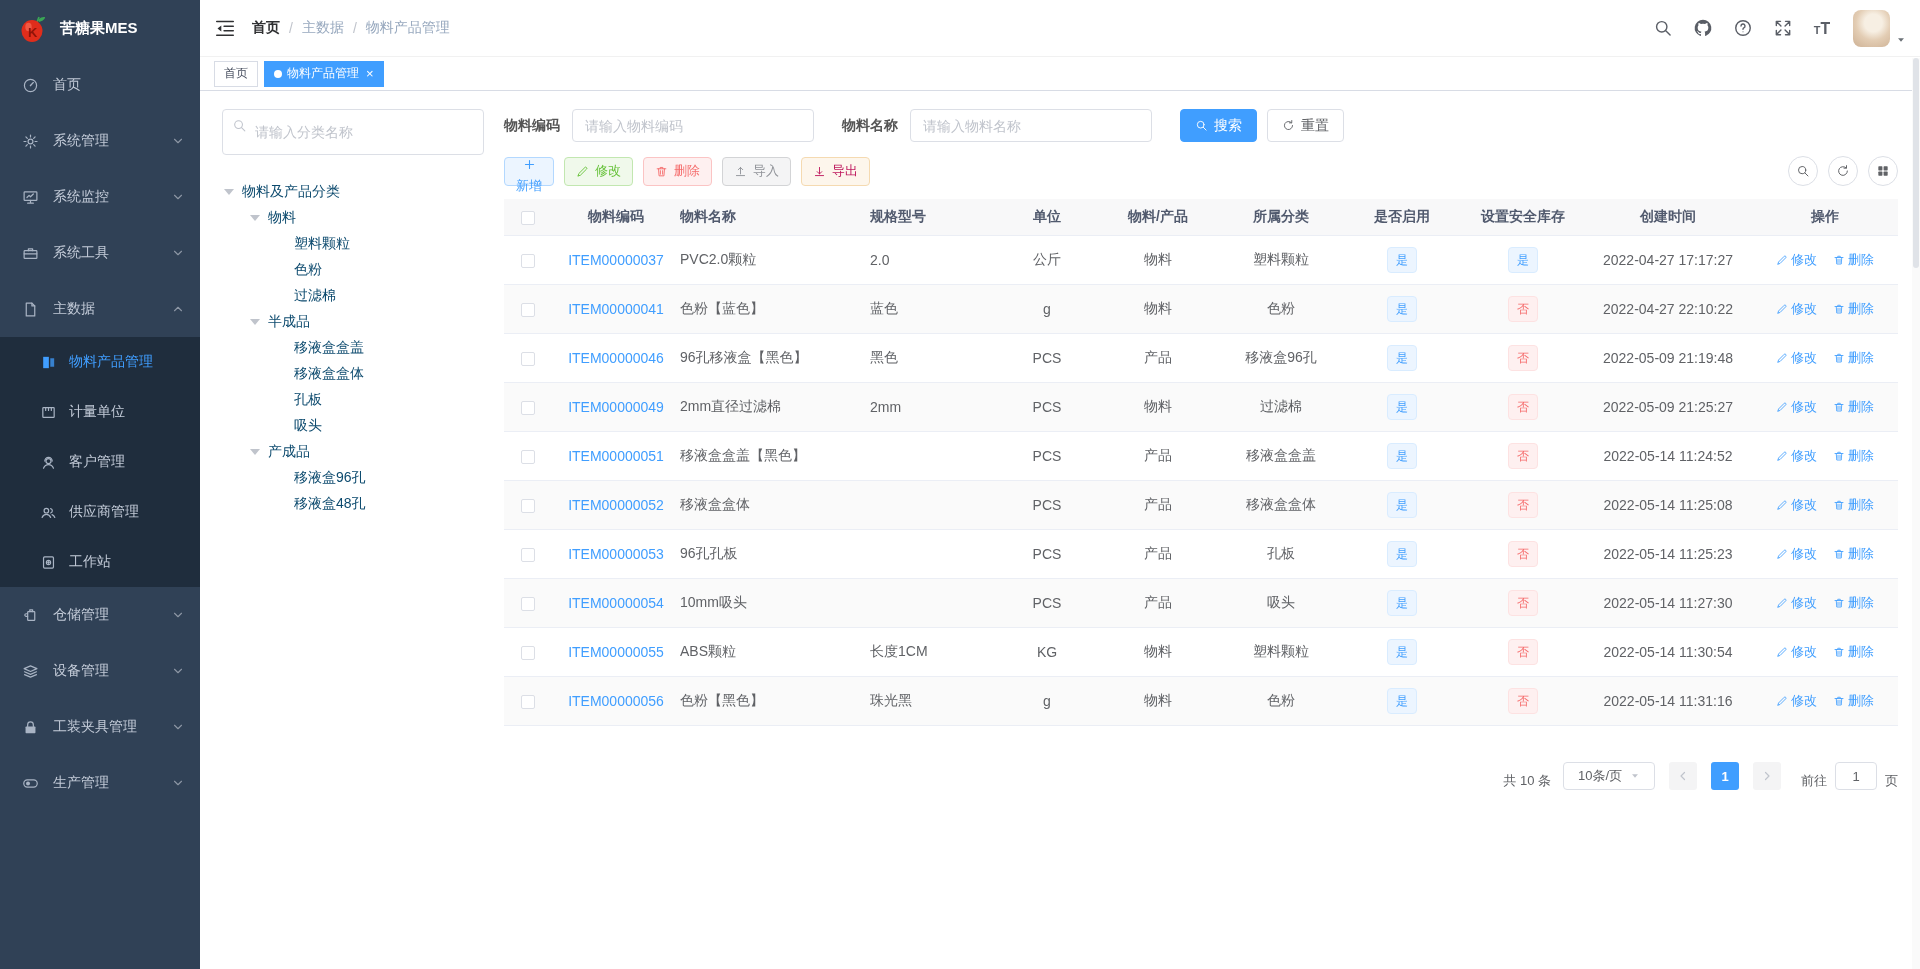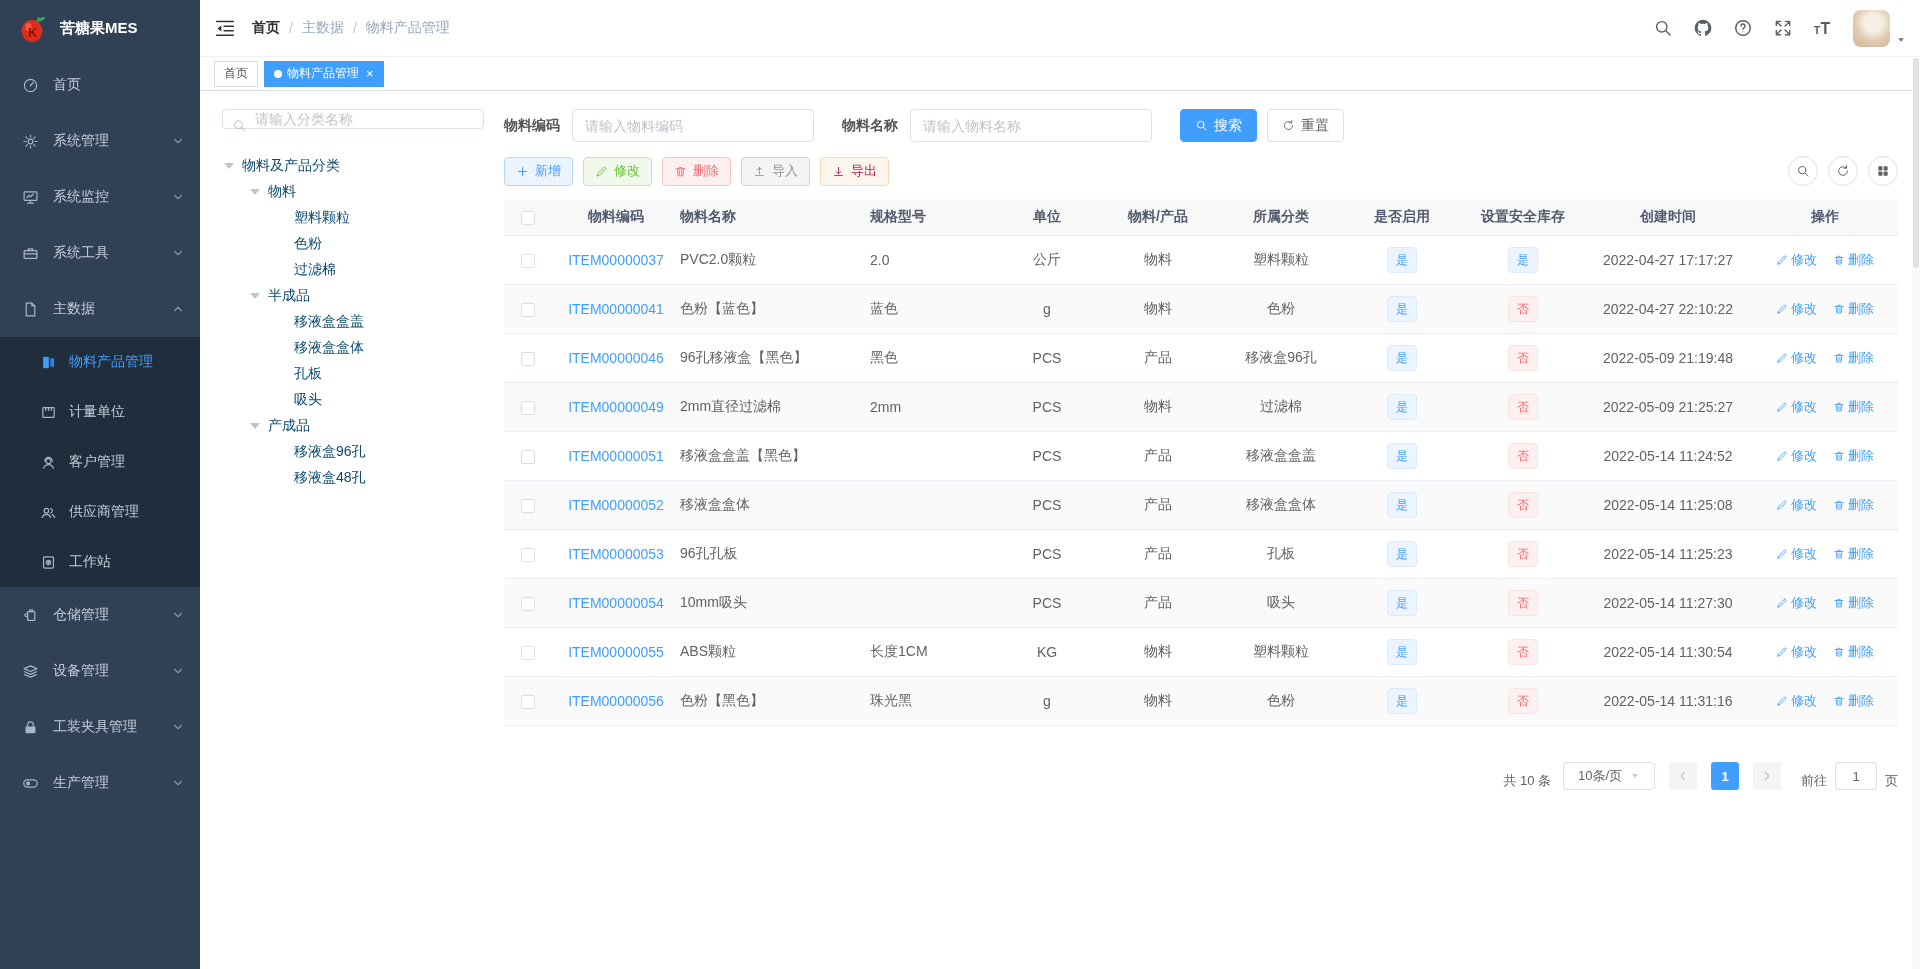--- a/index.html
+++ b/index.html
@@ -49,21 +49,21 @@
     border:1px solid #d8dce5; background:#fff; color:#495060; font-size:12px; cursor:pointer; }
   .tab.active { background:#409eff; border-color:#409eff; color:#fff; }
   .tab-dot { width:8px; height:8px; border-radius:50%; background:#fff; }
   .tab-close { font-size:13px; line-height:1; margin-left:2px; }
 
   
   .content { display:flex; gap:20px; padding:18px 22px 0 22px; background:#fff; }
 
   .tree-panel { width:262px; flex:none; }
   .tree-search { position:relative; }
-  .tree-search input { width:100%; height:20px; border:1px solid #dcdfe6; border-radius:4px;
+  .tree-search input { width:100%; height:46px; border:1px solid #dcdfe6; border-radius:4px;
     padding:0 10px 0 32px; font-size:14px; color:#606266; outline:none; font-family:inherit; }
   .tree-search input::placeholder { color:#c0c4cc; }
   .ts-icon { position:absolute; left:10px; top:9px; width:15px; height:15px; color:#c0c4cc; }
   .ts-icon svg { width:100%; height:100%; display:block; }
   .tree { margin-top:24px; font-size:14px; color:#0c4a6e; }
   .tree-node { display:flex; align-items:center; height:26px; cursor:pointer; }
   .tn-caret { width:0; height:0; border-left:5px solid transparent; border-right:5px solid transparent;
     border-top:6px solid #c0c4cc; margin-right:8px; flex:none; }
   .tree-node.l0 { padding-left:2px; }
   .tree-node.l1 { padding-left:28px; }
@@ -77,21 +77,21 @@
   .f-input::placeholder { color:#c0c4cc; }
   .btn { display:inline-flex; align-items:center; gap:6px; height:33px; padding:12px 14px;
     border-radius:4px; font-size:14px; cursor:pointer; border:1px solid transparent; background:#fff; }
   .btn .b-icon { width:13px; height:13px; }
   .btn .b-icon svg { width:100%; height:100%; display:block; }
   .btn-primary { background:#409eff; border-color:#409eff; color:#fff; }
   .btn-default { border-color:#dcdfe6; color:#606266; margin-left:10px; }
 
   .toolbar-row { display:flex; align-items:center; gap:10px; margin-bottom:13px; }
   .btn-sm { height:29px; padding:0 11px; font-size:13px; border-radius:4px; }
-  .btn-add    { background:#ecf5ff; border-color:#b3d8ff; color:#409eff; }
+  .btn-add    { background:#ecf5ff; border-color:#b3d8ff; color:#409eff;flex-direction:column; }
   .btn-edit   { background:#f0f9eb; border-color:#c2e7b0; color:#67c23a; }
   .btn-del    { background:#fef0f0; border-color:#fbc4c4; color:#f56c6c; }
   .btn-import { background:#f4f4f5; border-color:#d3d4d6; color:#909399; }
   .btn-export { background:#fdf6ec; border-color:#f5dab1; color:#be185d; }
   .tool-icons { margin-left:auto; display:flex; gap:10px; }
   .circle-btn { width:30px; height:30px; border-radius:50%; border:1px solid #dcdfe6; background:#fff;
     display:flex; align-items:center; justify-content:center; color:#606266; cursor:pointer; }
   .circle-btn .ci { width:14px; height:14px; }
   .circle-btn .ci svg { width:100%; height:100%; display:block; }
 

